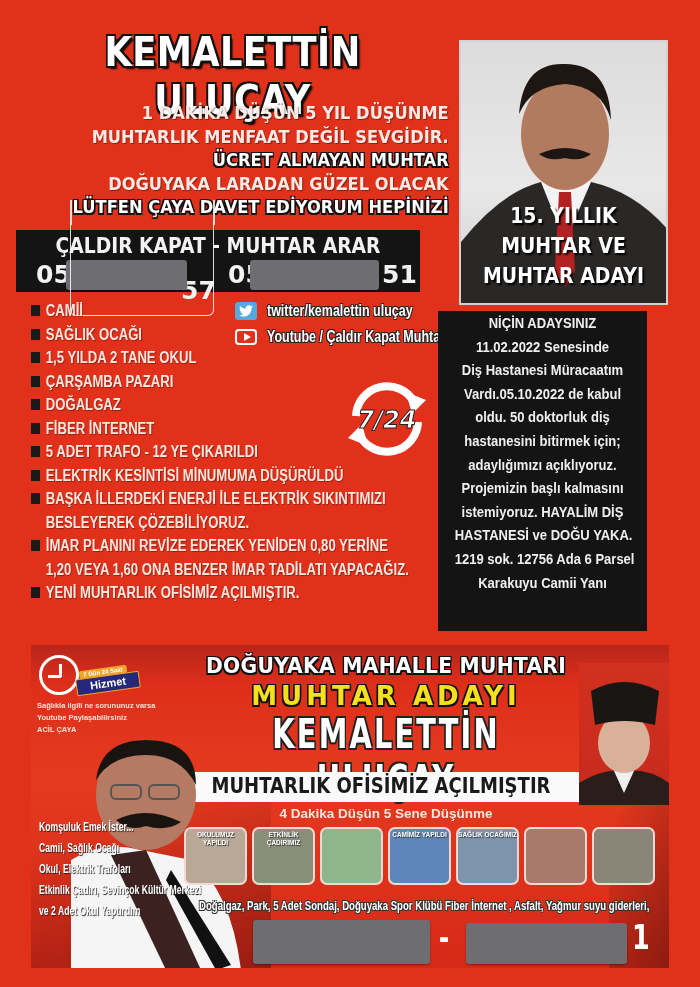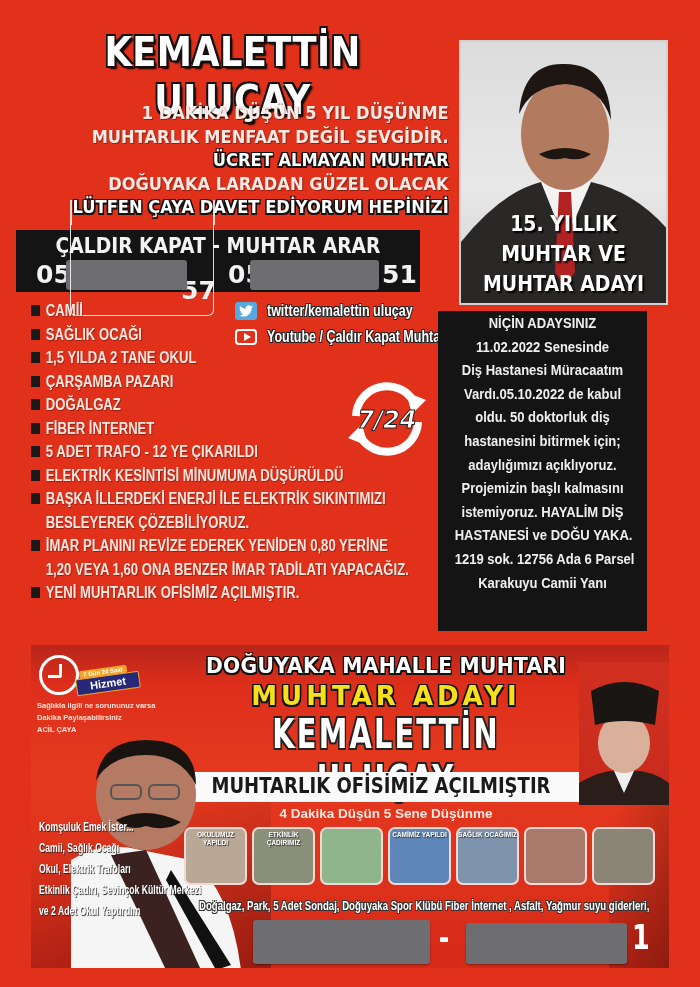--- a/index.html
+++ b/index.html
@@ -105,21 +105,21 @@
   }
   .badge724 { left: 342px; top: 378px; width: 90px; height: 80px; }
 
   
   .photo {
     left: 459px; top: 40px; width: 209px; height: 265px;
     background: linear-gradient(180deg, #dcdcdc 0%, #e8e8e8 55%, #cfcfcf 100%);
     overflow: hidden; border: 2px solid #d1d1d1;
   }
   .photo-caption {
-    position: absolute; left: 0; bottom: 4px; width: 100%; text-align: center;
+    position: absolute; left: 0; bottom: 12px; width: 100%; text-align: center;
     font-family: "DejaVu Sans", sans-serif;
     font-weight: bold; font-size: 21px; line-height: 30px; color: #fff;
     text-shadow: 2px 2px 2px #000;
   }
   .photo-caption div { transform: scaleX(0.9); }
 
   
   .whybox {
     left: 438px; top: 311px; width: 209px; height: 320px;
     background: #141414; text-align: center; 
@@ -327,21 +327,21 @@
 
 <div class="abs banner">
   <div class="banner-shade"></div>
   <div class="banner-shade-l"></div>
 
   <div class="hizmet-clock"></div>
   <div class="hizmet-tag-top">7 Gün 24 Saat</div>
   <div class="hizmet-tag">Hizmet</div>
   <div class="hizmet-desc">
     <div>Sağlıkla ilgili ne sorununuz varsa</div>
-    <div>Dakika Paylaşabilirsiniz</div>
+    <div>Youtube Paylaşabilirsiniz</div>
     <div>ACİL ÇAYA</div>
   </div>
 
   <div class="b-title1">DOĞUYAKA MAHALLE MUHTARI</div>
   <div class="b-title2">MUHTAR ADAYI</div>
   <div class="b-title3">KEMALETTİN ULUÇAY</div>
 
   <div class="b-office-bar"></div>
   <div class="b-office-txt">MUHTARLIK OFİSİMİZ AÇILMIŞTIR</div>
   <div class="b-sub">4 Dakika Düşün 5 Sene Düşünme</div>

